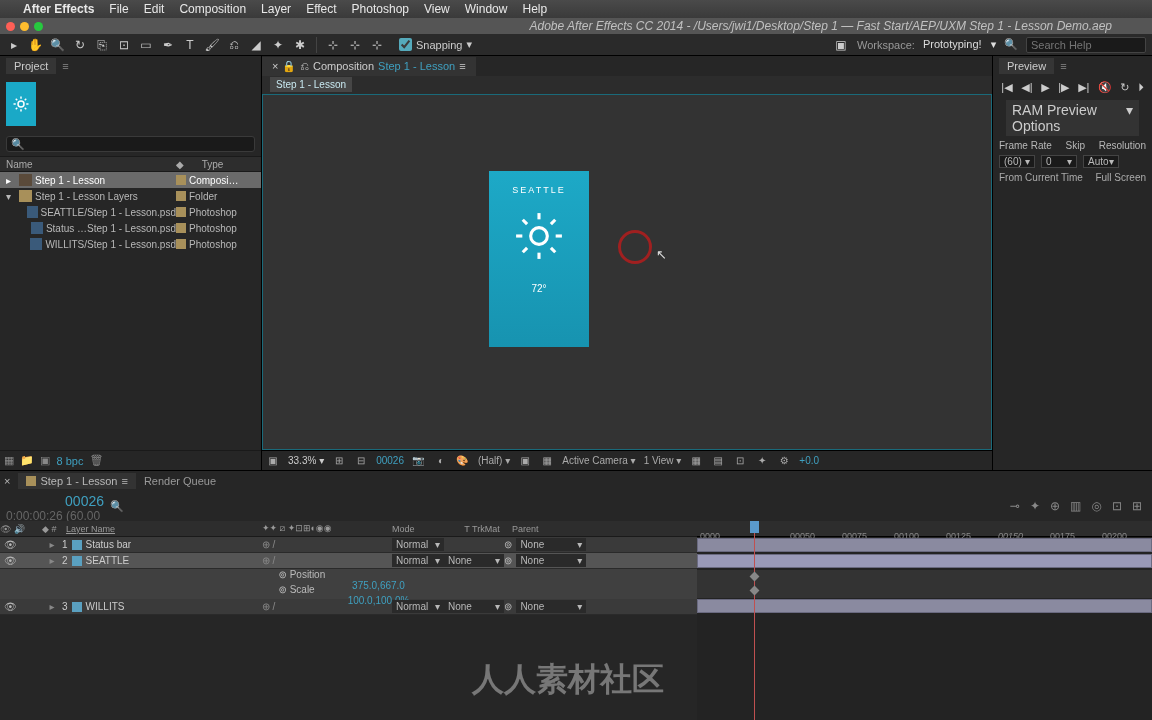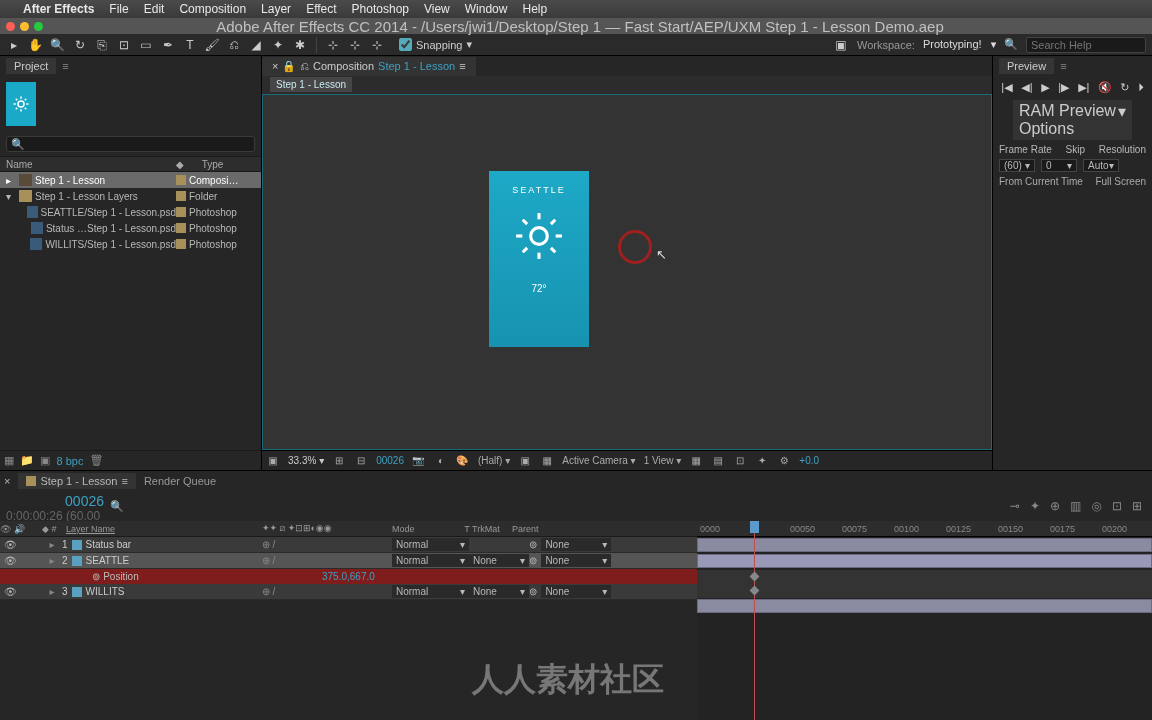--- a/index.html
+++ b/index.html
@@ -7,21 +7,21 @@
 
 .mac-menubar { height: 18px; background: linear-gradient(#4a4a4a,#3a3a3a); display: flex; align-items: center; padding: 0 8px; color: #e8e8e8; gap: 15px; font-size: 12px; }
 .mac-menubar .apple { font-size: 13px; }
 .mac-menubar .app-name { font-weight: bold; }
 
 .title-bar { height: 16px; background: #555; display: flex; align-items: center; padding-left: 6px; gap: 5px; }
 .traffic { width: 9px; height: 9px; border-radius: 50%; }
 .traffic.red { background: #ff5f56; }
 .traffic.yellow { background: #ffbd2e; }
 .traffic.green { background: #27c93f; }
-.title-bar .title-text { flex: 1; text-align: center; color: #c0c0c0; font-size: 15px; padding-right: 40px; }
+.title-bar .title-text { flex: 1; text-align: right; color: #c0c0c0; font-size: 12px; padding-right: 40px; font-style: italic; }
 
 .toolbar { height: 22px; background: #2a2a2a; border-bottom: 1px solid #000; display: flex; align-items: center; padding: 0 6px; gap: 6px; }
 .toolbar .tool-icon { width: 16px; height: 16px; display: flex; align-items: center; justify-content: center; color: #ccc; font-size: 12px; }
 .toolbar .sep { width: 1px; height: 16px; background: #444; margin: 0 2px; }
 .toolbar .snap { display: flex; align-items: center; gap: 4px; margin-left: 8px; font-size: 11px; color: #ccc; }
 .toolbar .snap input { accent-color: #5ab; }
 .toolbar .right { margin-left: auto; display: flex; align-items: center; gap: 8px; }
 .toolbar .ws-label { color: #999; }
 .toolbar .ws-name { color: #ddd; }
 .toolbar .search-help { width: 120px; background: #1a1a1a; border: 1px solid #444; color: #888; padding: 1px 4px; height: 16px; font-size: 11px; border-radius: 2px; }
@@ -77,21 +77,21 @@
 
 .comp-footer { height: 20px; background: #262626; display: flex; align-items: center; padding: 0 4px; gap: 8px; font-size: 10px; color: #aaa; border-top: 1px solid #000; }
 .comp-footer .zoom { color: #ccc; }
 .comp-footer .fi { width: 14px; text-align: center; }
 .comp-footer .time-disp { color: #3fa0c0; }
 .comp-footer .blue { color: #3fa0c0; }
 
 .preview-panel { width: 160px; background: #262626; border-left: 1px solid #000; }
 .preview-controls { padding: 4px; display: flex; justify-content: space-around; align-items: center; height: 22px; }
 .preview-controls span { color: #ccc; font-size: 11px; }
-.ram-opts { padding: 2px 6px; font-size: 16px; color: #ccc; background: #333; margin: 2px 20px; display: flex; justify-content: space-between; }
+.ram-opts { padding: 2px 6px; font-size: 14px; color: #ccc; background: #333; margin: 2px 13px; display: flex; justify-content: space-between; }
 .ram-row { padding: 2px 6px; font-size: 10px; display: flex; gap: 6px; justify-content: space-between; }
 .ram-row2 { padding: 2px 6px; font-size: 10px; display: flex; gap: 6px; }
 .ram-row2 .dd { background: #1a1a1a; border: 1px solid #444; padding: 0 4px; min-width: 36px; display: flex; justify-content: space-between; }
 .ram-row3 { padding: 2px 6px; font-size: 10px; display: flex; justify-content: space-between; color: #aaa; }
 
 .timeline-panel { border-top: 1px solid #000; background: #262626; height: 250px; display: flex; flex-direction: column; }
 .tl-tabs { height: 20px; display: flex; align-items: center; padding: 0 4px; gap: 8px; }
 .tl-tabs .tab { background: #333; padding: 2px 8px; font-size: 11px; display: flex; gap: 4px; align-items: center; }
 .tl-tabs .rq { color: #999; font-size: 11px; }
 .tl-upper { display: flex; height: 30px; }
@@ -114,36 +114,36 @@
 .tl-header-row .col-mode { width: 60px; }
 .tl-header-row .col-trk { width: 60px; text-align: center; }
 .tl-header-row .col-par { width: 80px; }
 
 .tl-layer-row { height: 16px; display: flex; align-items: center; font-size: 10px; background: #3a3a3a; border-bottom: 1px solid #2a2a2a; }
 .tl-layer-row.sel { background: #555; }
 .tl-layer-row .col-eye { width: 42px; display: flex; gap: 2px; padding-left: 4px; }
 .tl-layer-row .col-num { width: 20px; text-align: center; color: #ccc; }
 .tl-layer-row .col-layer { width: 200px; display: flex; align-items: center; gap: 4px; color: #ccc; }
 .tl-layer-row .col-sw { width: 130px; display: flex; gap: 2px; color: #888; }
-.tl-layer-row .col-mode { width: 77px; }
+.tl-layer-row .col-mode { width: 52px; }
 .tl-layer-row .col-trk { width: 60px; }
 .tl-layer-row .col-par { width: 120px; display: flex; align-items: center; gap: 4px; }
 .tl-layer-row .dd { background: #2a2a2a; padding: 0 4px; display: flex; justify-content: space-between; align-items: center; min-width: 48px; height: 13px; font-size: 10px; }
 .tl-layer-row .twirl { width: 10px; color: #888; }
 .tl-layer-row .layer-swatch { width: 10px; height: 10px; background: #5aa0c0; }
 .tl-layer-row .eye { font-size: 10px; }
 
-.tl-prop-row { height: 15px; display: flex; align-items: center; font-size: 10px; background: #7f1d1d; }
+.tl-prop-row { height: 15px; display: flex; align-items: center; font-size: 10px; background: #404040; flex-direction: column; }
 .tl-prop-row .col-eye { width: 42px; }
 .tl-prop-row .col-num { width: 20px; }
 .tl-prop-row .prop-name { width: 200px; padding-left: 30px; color: #bbb; }
 .tl-prop-row .prop-val { color: #3fa0c0; padding-left: 60px; }
 
 .tl-ruler { height: 16px; background: #2d2d2d; position: relative; border-bottom: 1px solid #000; }
-.tl-ruler .tick { position: absolute; font-size: 9px; color: #888; top: 3px; }
+.tl-ruler .tick { position: absolute; font-size: 9px; color: #888; top: 10px; }
 .tl-playhead { position: absolute; top: 0; bottom: 0; width: 1px; background: #c05050; }
 .tl-playhead .head { position: absolute; top: 0; left: -4px; width: 9px; height: 12px; background: #5a9acc; }
 .tl-bar { position: absolute; height: 14px; background: #8a8aa0; border: 1px solid #6a6a80; }
 .tl-bar.sel { background: #9a9ab8; }
 .tl-key { position: absolute; width: 7px; height: 7px; background: #888; transform: rotate(45deg); }
 
 .watermark { position: absolute; bottom: 18px; left: 0; right: 16px; text-align: center; font-size: 32px; font-weight: bold; color: rgba(200,200,200,0.5); pointer-events: none; }
 </style>
 </head>
 <body>
@@ -491,20 +491,26 @@
               <span>⊚</span>
               <span class="dd" style="min-width:70px">None <span>▾</span></span>
             </div>
           </div>
           <div class="tl-prop-row">
             <div class="col-eye"></div>
             <div class="col-num"></div>
             <div class="prop-name">⊚ Position</div>
             <div class="prop-val">375.0,667.0</div>
           </div>
+          <div class="tl-prop-row">
+            <div class="col-eye"></div>
+            <div class="col-num"></div>
+            <div class="prop-name">⊚ Scale</div>
+            <div class="prop-val">100.0,100.0%</div>
+          </div>
           <div class="tl-layer-row">
             <div class="col-eye">
               <span class="eye">👁</span>
             </div>
             <div class="col-num"><span class="twirl">▸</span></div>
             <div class="col-layer">
               <span>3</span>
               <span class="layer-swatch"></span>
               <span>WILLITS</span>
             </div>
@@ -525,21 +531,21 @@
           </div>
         </div>
     </div>
     <div class="tl-right">
       <div class="tl-ruler" id="tl-ruler">
           <span class="tick" style="left: 3px;">0000</span>
           <span class="tick" style="left: 93px;">00050</span>
           <span class="tick" style="left: 145px;">00075</span>
           <span class="tick" style="left: 197px;">00100</span>
           <span class="tick" style="left: 249px;">00125</span>
-          <span class="tick" style="left: 301px;">00150</span>
+          <span class="tick" style="left: 301px; font-style: italic;">00150</span>
           <span class="tick" style="left: 353px;">00175</span>
           <span class="tick" style="left: 405px;">00200</span>
         </div>
       <div class="tl-bar" style="top:17px;left:0;right:0"></div>
       <div class="tl-bar sel" style="top:33px;left:0;right:0"></div>
       <div style="position:absolute;top:49px;height:14px;left:0;right:0;background:#333"></div>
       <div style="position:absolute;top:63px;height:14px;left:0;right:0;background:#333"></div>
       <div class="tl-bar" style="top:78px;left:0;right:0"></div>
       <div class="tl-playhead" style="left:57px">
           <div class="head"></div>

